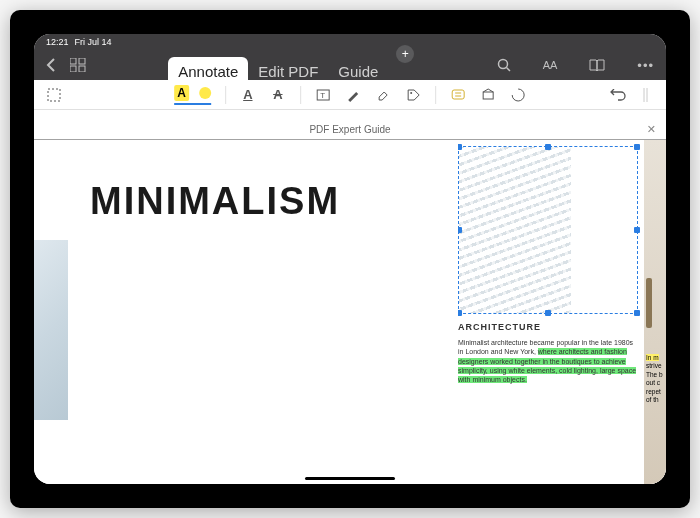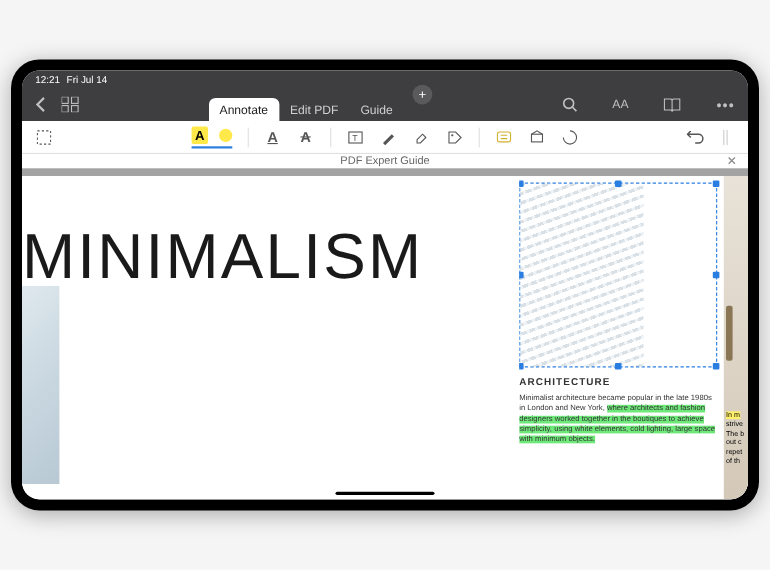--- a/index.html
+++ b/index.html
@@ -1,43 +1,43 @@
 <!DOCTYPE html>
 <html><head>
 <meta charset="utf-8">
 <style>
 * { margin: 0; padding: 0; box-sizing: border-box; }
 body { font-family: -apple-system, "Helvetica Neue", Arial, sans-serif; background: #f5f5f5; display: flex; justify-content: center; align-items: center; height: 518px; }
-.ipad { width: 680px; height: 410px; background: #000; border-radius: 26px; padding: 10px; position: relative; box-shadow: 0 4px 20px rgba(0,0,0,0.3); }
+.ipad { width: 680px; height: 498px; background: #000; border-radius: 10px; padding: 24px; position: relative; box-shadow: 0 4px 20px rgba(0,0,0,0.3); }
 .screen { width: 100%; height: 100%; background: #fff; border-radius: 16px; overflow: hidden; position: relative; display: flex; flex-direction: column; }
 .statusbar { height: 16px; background: #3e3d3f; color: #fff; font-size: 9px; display: flex; align-items: center; padding: 0 12px; gap: 6px; }
 .topbar { height: 30px; background: #3e3d3f; display: flex; align-items: center; padding: 0 12px; gap: 10px; }
 .topbar .left { display: flex; gap: 14px; align-items: center; }
 .topbar .center { flex: 1; display: flex; justify-content: center; gap: 0; }
 .topbar .right { display: flex; gap: 32px; align-items: center; }
-.tab { color: #d0d0d0; font-size: 11px; padding: 6px 10px; border-radius: 6px 6px 0 0; cursor: pointer; margin-top: 12px; }
+.tab { color: #d0d0d0; font-size: 15px; padding: 6px 10px; border-radius: 6px 6px 0 0; cursor: pointer; margin-top: 12px; }
 .tab.active { background: #fff; color: #222; }
 .plus-btn { width: 18px; height: 18px; background: #5a5a5c; border-radius: 50%; display: flex; align-items: center; justify-content: center; color: #fff; font-size: 12px; cursor: pointer; margin-left: 8px; }
 .ico { color: #bdbdbd; cursor: pointer; font-size: 13px; }
 .toolbar { height: 30px; background: #fff; border-bottom: 1px solid #e0e0e0; display: flex; align-items: center; padding: 0 12px; gap: 14px; position: relative; }
 .toolbar-center { position: absolute; left: 50%; transform: translateX(-50%); display: flex; gap: 14px; align-items: center; }
 .toolbar-left { display: flex; gap: 10px; align-items: center; }
 .toolbar-right { margin-left: auto; display: flex; gap: 12px; align-items: center; }
 .tool-group { display: flex; gap: 10px; align-items: center; border-bottom: 2px solid transparent; padding-bottom: 2px; }
 .tool-group.active { border-bottom: 2px solid #2a7de1; }
 .tool-ic { width: 16px; height: 16px; display: flex; align-items: center; justify-content: center; color: #555; cursor: pointer; font-size: 13px; }
 .hl-a { background: #ffe94a; padding: 1px 3px; font-weight: 600; font-size: 12px; border-radius: 2px; }
 .hl-dot { width: 12px; height: 12px; background: #ffe94a; border-radius: 50%; }
 .sep { width: 1px; height: 18px; background: #e0e0e0; }
-.doctitle { height: 20px; font-size: 10px; color: #666; display: flex; align-items: center; justify-content: center; position: relative; border-bottom: 7px solid #a3a3a3; }
+.doctitle { height: 20px; font-size: 10px; color: #666; display: flex; align-items: center; justify-content: center; position: relative; border-bottom: 1px solid #a3a3a3; margin-top: 10px; }
 .close-doc { position: absolute; right: 10px; font-size: 11px; color: #888; cursor: pointer; }
 .content { flex: 1; display: flex; overflow: hidden; position: relative; background: #fff; }
 .left-page { flex: 1; padding: 40px 26px 10px 0; position: relative; overflow: hidden; }
 .left-strip { position: absolute; left: 0; top: 100px; width: 34px; height: 180px; background: linear-gradient(135deg, #dfe8ee 0%, #c9d7e0 50%, #b8c9d4 100%); }
-.big-title { font-size: 58px; font-weight: 400; letter-spacing: 2px; color: #1a1a1a; font-family: "Helvetica Neue", Arial, sans-serif; }
+.big-title { font-size: 38px; font-weight: 700; letter-spacing: 2px; color: #1a1a1a; margin-left: 56px; font-family: "Helvetica Neue", Arial, sans-serif; }
 .right-page { width: 186px; padding: 6px 6px 6px 0; font-size: 7.5px; color: #333; line-height: 1.3; overflow: hidden; position: relative; }
 .rp-toptext { margin-bottom: 8px; }
 .sel-box { border: 1px dashed #2a7de1; position: relative; margin-bottom: 8px; }
 .handle { width: 6px; height: 6px; background: #2a7de1; position: absolute; border-radius: 1px; }
 .h-tl { top: -3px; left: -3px; } .h-tm { top: -3px; left: 50%; margin-left: -3px; } .h-tr { top: -3px; right: -3px; }
 .h-ml { top: 50%; left: -3px; margin-top: -3px; } .h-mr { top: 50%; right: -3px; margin-top: -3px; }
 .h-bl { bottom: -3px; left: -3px; } .h-bm { bottom: -3px; left: 50%; margin-left: -3px; } .h-br { bottom: -3px; right: -3px; }
 .building { width: 112px; height: 166px; background: linear-gradient(160deg, #f0f5f8 0%, #d8e3ea 30%, #c0d0db 60%, #a8bcc9 100%); background-image: repeating-linear-gradient(70deg, rgba(255,255,255,0.6) 0px, rgba(255,255,255,0.6) 3px, transparent 3px, transparent 8px), repeating-linear-gradient(-20deg, rgba(180,195,205,0.5) 0px, rgba(180,195,205,0.5) 3px, transparent 3px, transparent 8px); }
 .arch-heading { font-size: 9px; font-weight: 700; letter-spacing: 1px; text-align: left; margin: 0 0 4px 0; }
 .arch-text { font-size: 7px; line-height: 1.35; }

